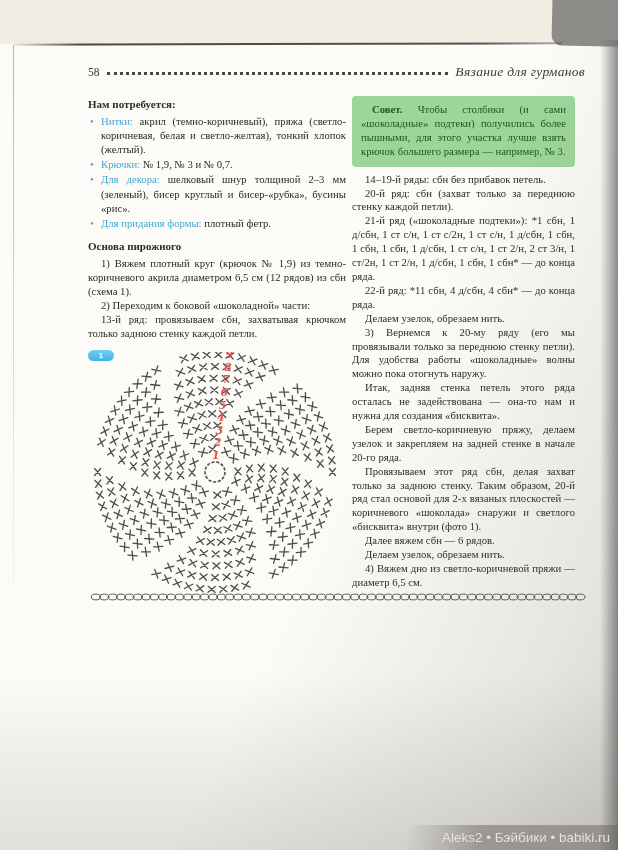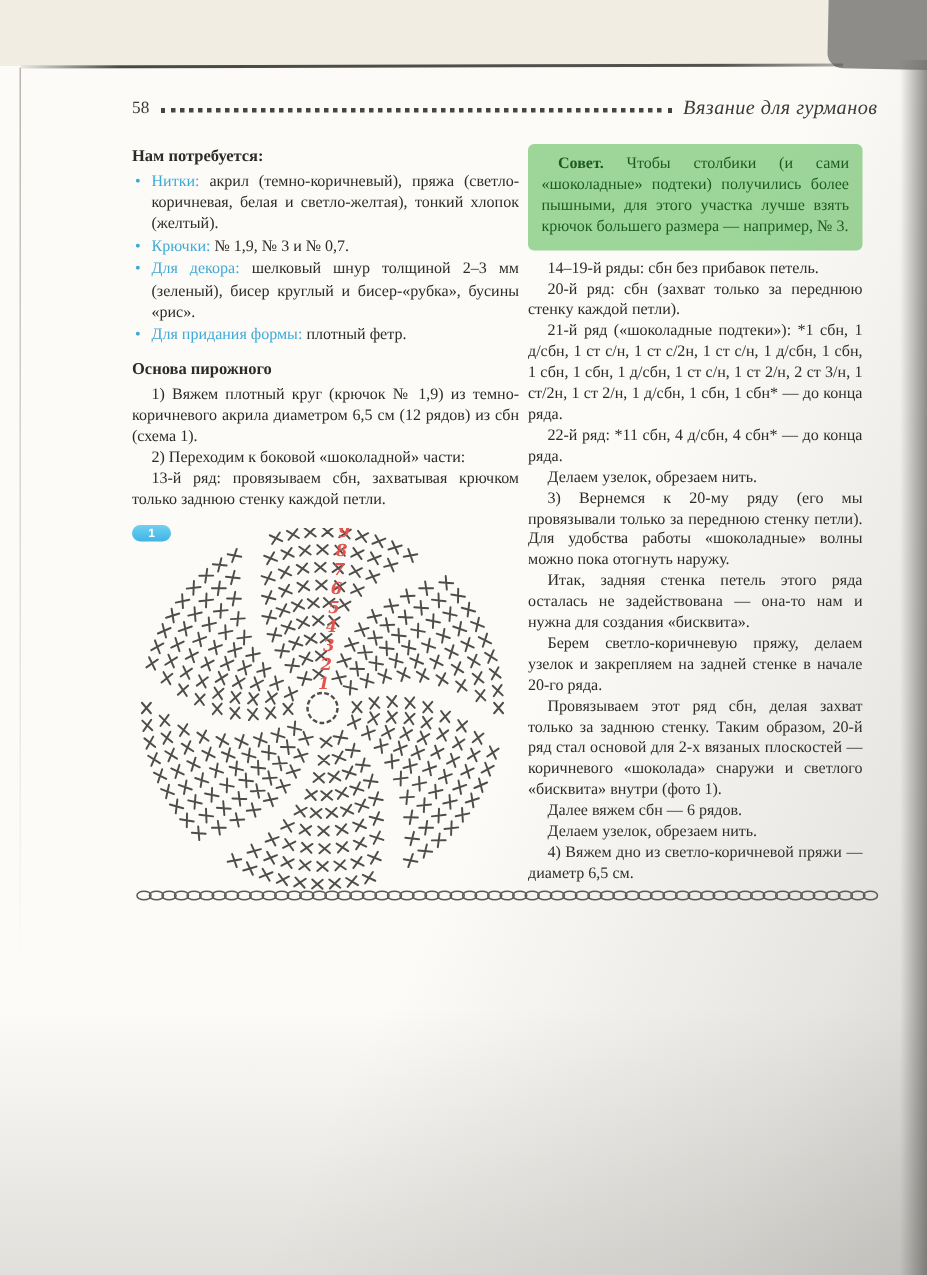--- a/index.html
+++ b/index.html
@@ -469,13 +469,14 @@
       <ellipse cx="448.5" cy="6" rx="4.7" ry="2.9" fill="none" stroke="#5a5a56" stroke-width="1"></ellipse>
       <ellipse cx="456.9" cy="6" rx="4.7" ry="2.9" fill="none" stroke="#5a5a56" stroke-width="1"></ellipse>
       <ellipse cx="465.3" cy="6" rx="4.7" ry="2.9" fill="none" stroke="#5a5a56" stroke-width="1"></ellipse>
       <ellipse cx="473.6" cy="6" rx="4.7" ry="2.9" fill="none" stroke="#5a5a56" stroke-width="1"></ellipse>
       <ellipse cx="481.9" cy="6" rx="4.7" ry="2.9" fill="none" stroke="#5a5a56" stroke-width="1"></ellipse>
       <ellipse cx="490.3" cy="6" rx="4.7" ry="2.9" fill="none" stroke="#5a5a56" stroke-width="1"></ellipse>
     </svg>
 
   <div class="right-shade"></div>
   <div class="photo-shade"></div>
+  <div class="watermark">Aleks2 • Бэйбики • babiki.ru</div>
 </div>
 
 </body></html>

